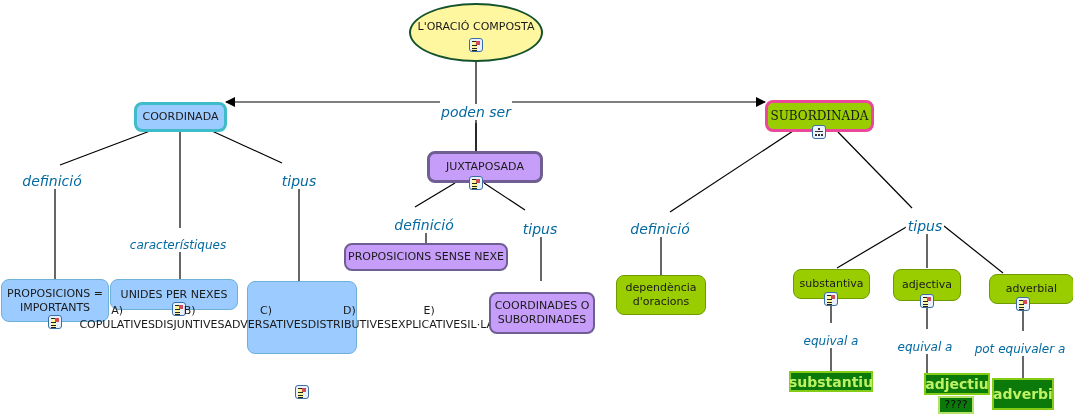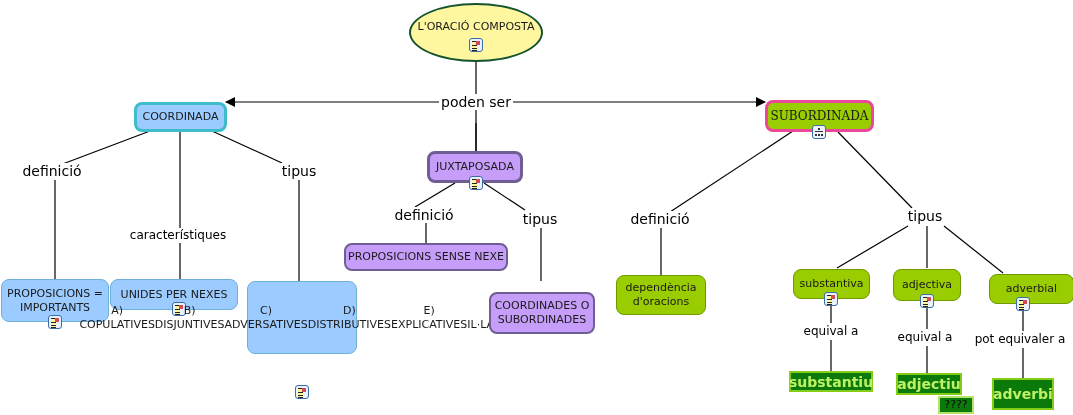--- a/index.html
+++ b/index.html
@@ -13,22 +13,22 @@
           background:#fff6a0; border:2px solid #14532d; flex-direction:column; padding-bottom:12px; }
   .blue { background:#9ccbff; border:1px solid #6fb0d8; border-radius:8px; }
   .blue-strong { background:#9ccbff; border:3px solid #3fbcc9; border-radius:8px; }
   .purple { background:#c79dfa; border:2px solid #6e5e94; border-radius:8px; }
   .purple-strong { background:#c79dfa; border:3px solid #6e5e94; border-radius:8px; }
   .green { background:#9acd00; border:1px solid #6e9a00; border-radius:8px; }
   .green-strong { background:#9acd00; border:3px solid #ec4899; border-radius:8px;
                   font-family:"DejaVu Serif","Liberation Serif",serif; }
   .dark { background:#0b7a0b; border:2px solid #84cc16; color:#bef264; font-weight:bold; font-size:14px; border-radius:0; }
   .dark-small { background:#0b7a0b; border:2px solid #b5e36a; color:#0a0a0a; font-size:11px; border-radius:0; }
-  .lbl { position:absolute; font-size:14px; color:#000000; background:#fff;
-         padding:0 2px; white-space:nowrap; transform:translate(-50%,-50%); }
+  .lbl { position:absolute; font-style:italic; font-size:14px; color:#0369a1; background:#fff;
+         padding:0 2px; white-space:nowrap; transform:translate(-50%,-50%);margin-top:10px; }
   .lbl.small { font-size:12px; }
   .icon { position:absolute; width:14px; height:14px; box-sizing:border-box;
           border:1px solid #3a6ea5; border-radius:3px; background:#e8f1ff; }
   .icon::before { content:""; position:absolute; left:2px; top:2px; width:5px; height:8px;
           border-top:1px solid #222; border-bottom:1px solid #222; background:
           linear-gradient(#222,#222) 0 3px/5px 1px no-repeat,
           linear-gradient(#222,#222) 0 6px/5px 1px no-repeat, #fff59a; }
   .icon::after { content:""; position:absolute; right:2px; top:2px; width:4px; height:4px;
           background:#d24b5a; }
   .icon.tree { background:#eef5ff; }
@@ -111,21 +111,21 @@
 <div class="node blue" style="left:247px;top:281px;width:110px;height:73px;">
   <span>A) COPULATIVES</span>
   <span>B) DISJUNTIVES</span>
   <span>C) ADVERSATIVES</span>
   <span>D) DISTRIBUTIVES</span>
   <span>E) EXPLICATIVES</span>
   <span>F) IL·LATIVES</span>
 </div>
 <span class="icon" style="left:295px;top:385px;"></span>
 
-<div class="node purple-strong" style="left:427px;top:151px;width:96px;height:32px;">
+<div class="node purple-strong" style="left:427px;top:151px;width:116px;height:32px;">
   <span>JUXTAPOSADA</span>
 </div>
 <span class="icon" style="left:469px;top:176px;"></span>
 <span class="lbl" style="left:424px;top:215px;">definició</span>
 <span class="lbl" style="left:540px;top:219px;">tipus</span>
 
 <div class="node purple" style="left:344px;top:243px;width:164px;height:28px;">
   <span>PROPOSICIONS SENSE NEXE</span>
 </div>
 <div class="node purple" style="left:489px;top:280px;width:106px;height:42px;margin-top:12px;">
@@ -158,21 +158,21 @@
 </div>
 <span class="icon" style="left:1016px;top:297px;"></span>
 
 <span class="lbl small" style="left:831px;top:331px;">equival a</span>
 <span class="lbl small" style="left:925px;top:337px;">equival a</span>
 <span class="lbl small" style="left:1020px;top:339px;">pot equivaler a</span>
 
 <div class="node dark" style="left:789px;top:371px;width:84px;height:21px;">
   <span>substantiu</span>
 </div>
-<div class="node dark" style="left:896px;top:373px;width:66px;height:22px;">
+<div class="node dark" style="left:924px;top:373px;width:66px;height:22px;">
   <span>adjectiu</span>
 </div>
 <div class="node dark-small" style="left:938px;top:396px;width:36px;height:18px;">
   <span>????</span>
 </div>
 <div class="node dark" style="left:992px;top:378px;width:62px;height:32px;">
   <span>adverbi</span>
 </div>
 
 </body></html>

